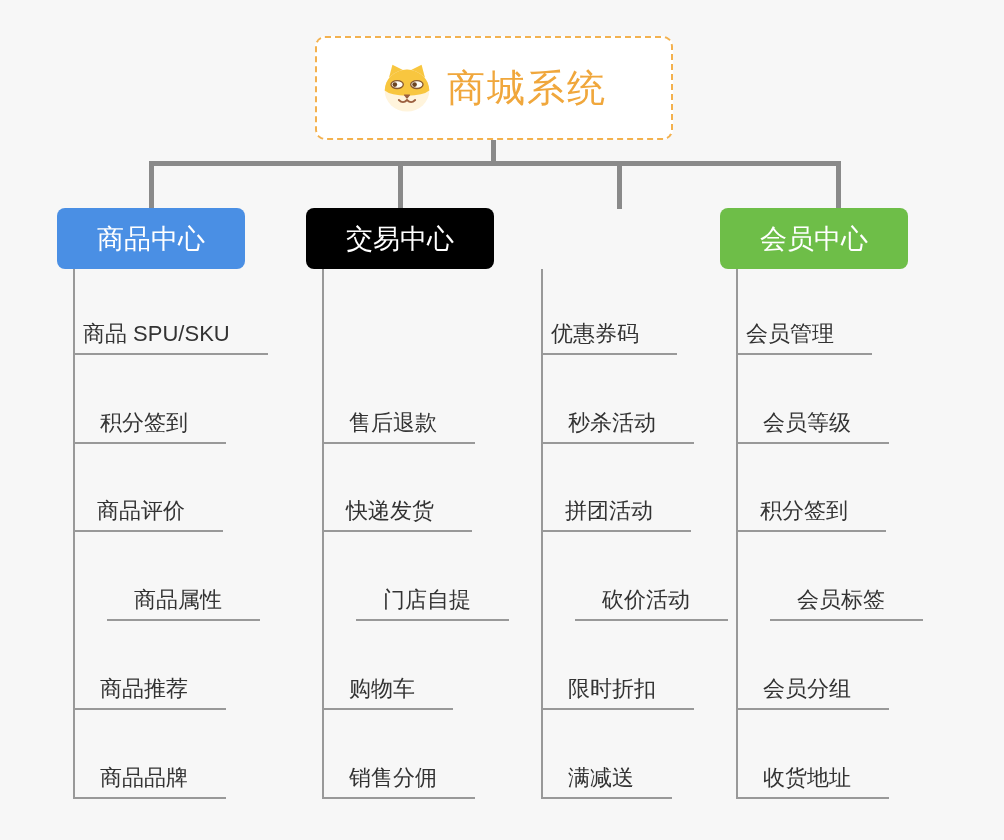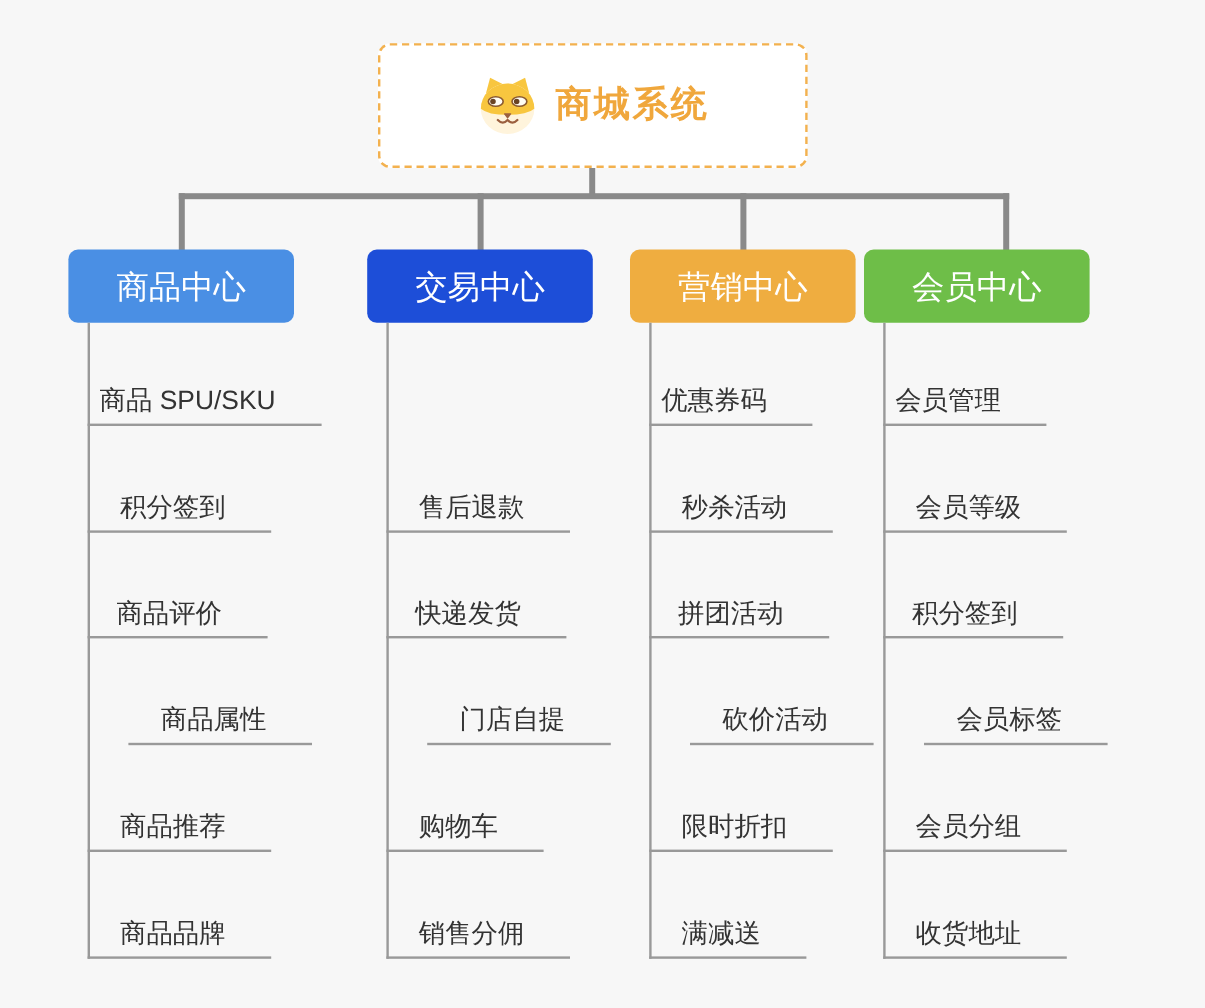--- a/index.html
+++ b/index.html
@@ -12,21 +12,21 @@
   .canvas{position:absolute;inset:0;}
 
   
   .root-node{
     position:absolute;left:315px;top:36px;width:358px;height:104px;
     background:#FFFFFF;border:2px dashed #F3B14E;border-radius:10px;
     box-sizing:border-box;
     display:flex;align-items:center;justify-content:center;gap:14px;
   }
   .root-title{
-    font-size:30px;font-weight:700;color:#F0A73C;letter-spacing:2px;
+    font-size:38px;font-weight:400;color:#F0A73C;letter-spacing:2px;
     line-height:1;white-space:nowrap;
   }
 
   
   .conn{position:absolute;background:#8A8A8A;}
   .conn-stub{left:491px;top:140px;width:5px;height:23px;}
   .conn-h{left:149px;top:161px;width:692px;height:5px;}
   .conn-drop{top:161px;width:5px;height:48px;}
   .drop-1{left:149px;} .drop-2{left:398px;} .drop-3{left:617px;} .drop-4{left:836px;}
 
@@ -89,31 +89,30 @@
     <div class="vline"></div>
     <div class="item i1">商品 SPU/SKU</div>
     <div class="item i2">积分签到</div>
     <div class="item i3">商品评价</div>
     <div class="item i4">商品属性</div>
     <div class="item i5">商品推荐</div>
     <div class="item i6">商品品牌</div>
   </div>
 
   <div class="column col-2">
-    <div class="branch-header" style="background: #1d4ed8;">交易中心</div>
+    <div class="branch-header" style="background: #000000;">交易中心</div>
     <div class="vline"></div>
     <div class="item i2">售后退款</div>
     <div class="item i3">快递发货</div>
     <div class="item i4">门店自提</div>
     <div class="item i5">购物车</div>
     <div class="item i6">销售分佣</div>
   </div>
 
   <div class="column col-3">
-    <div class="branch-header" style="background: rgb(239, 173, 64);">营销中心</div>
     <div class="vline"></div>
     <div class="item i1">优惠券码</div>
     <div class="item i2">秒杀活动</div>
     <div class="item i3">拼团活动</div>
     <div class="item i4">砍价活动</div>
     <div class="item i5">限时折扣</div>
     <div class="item i6">满减送</div>
   </div>
 
   <div class="column col-4">

